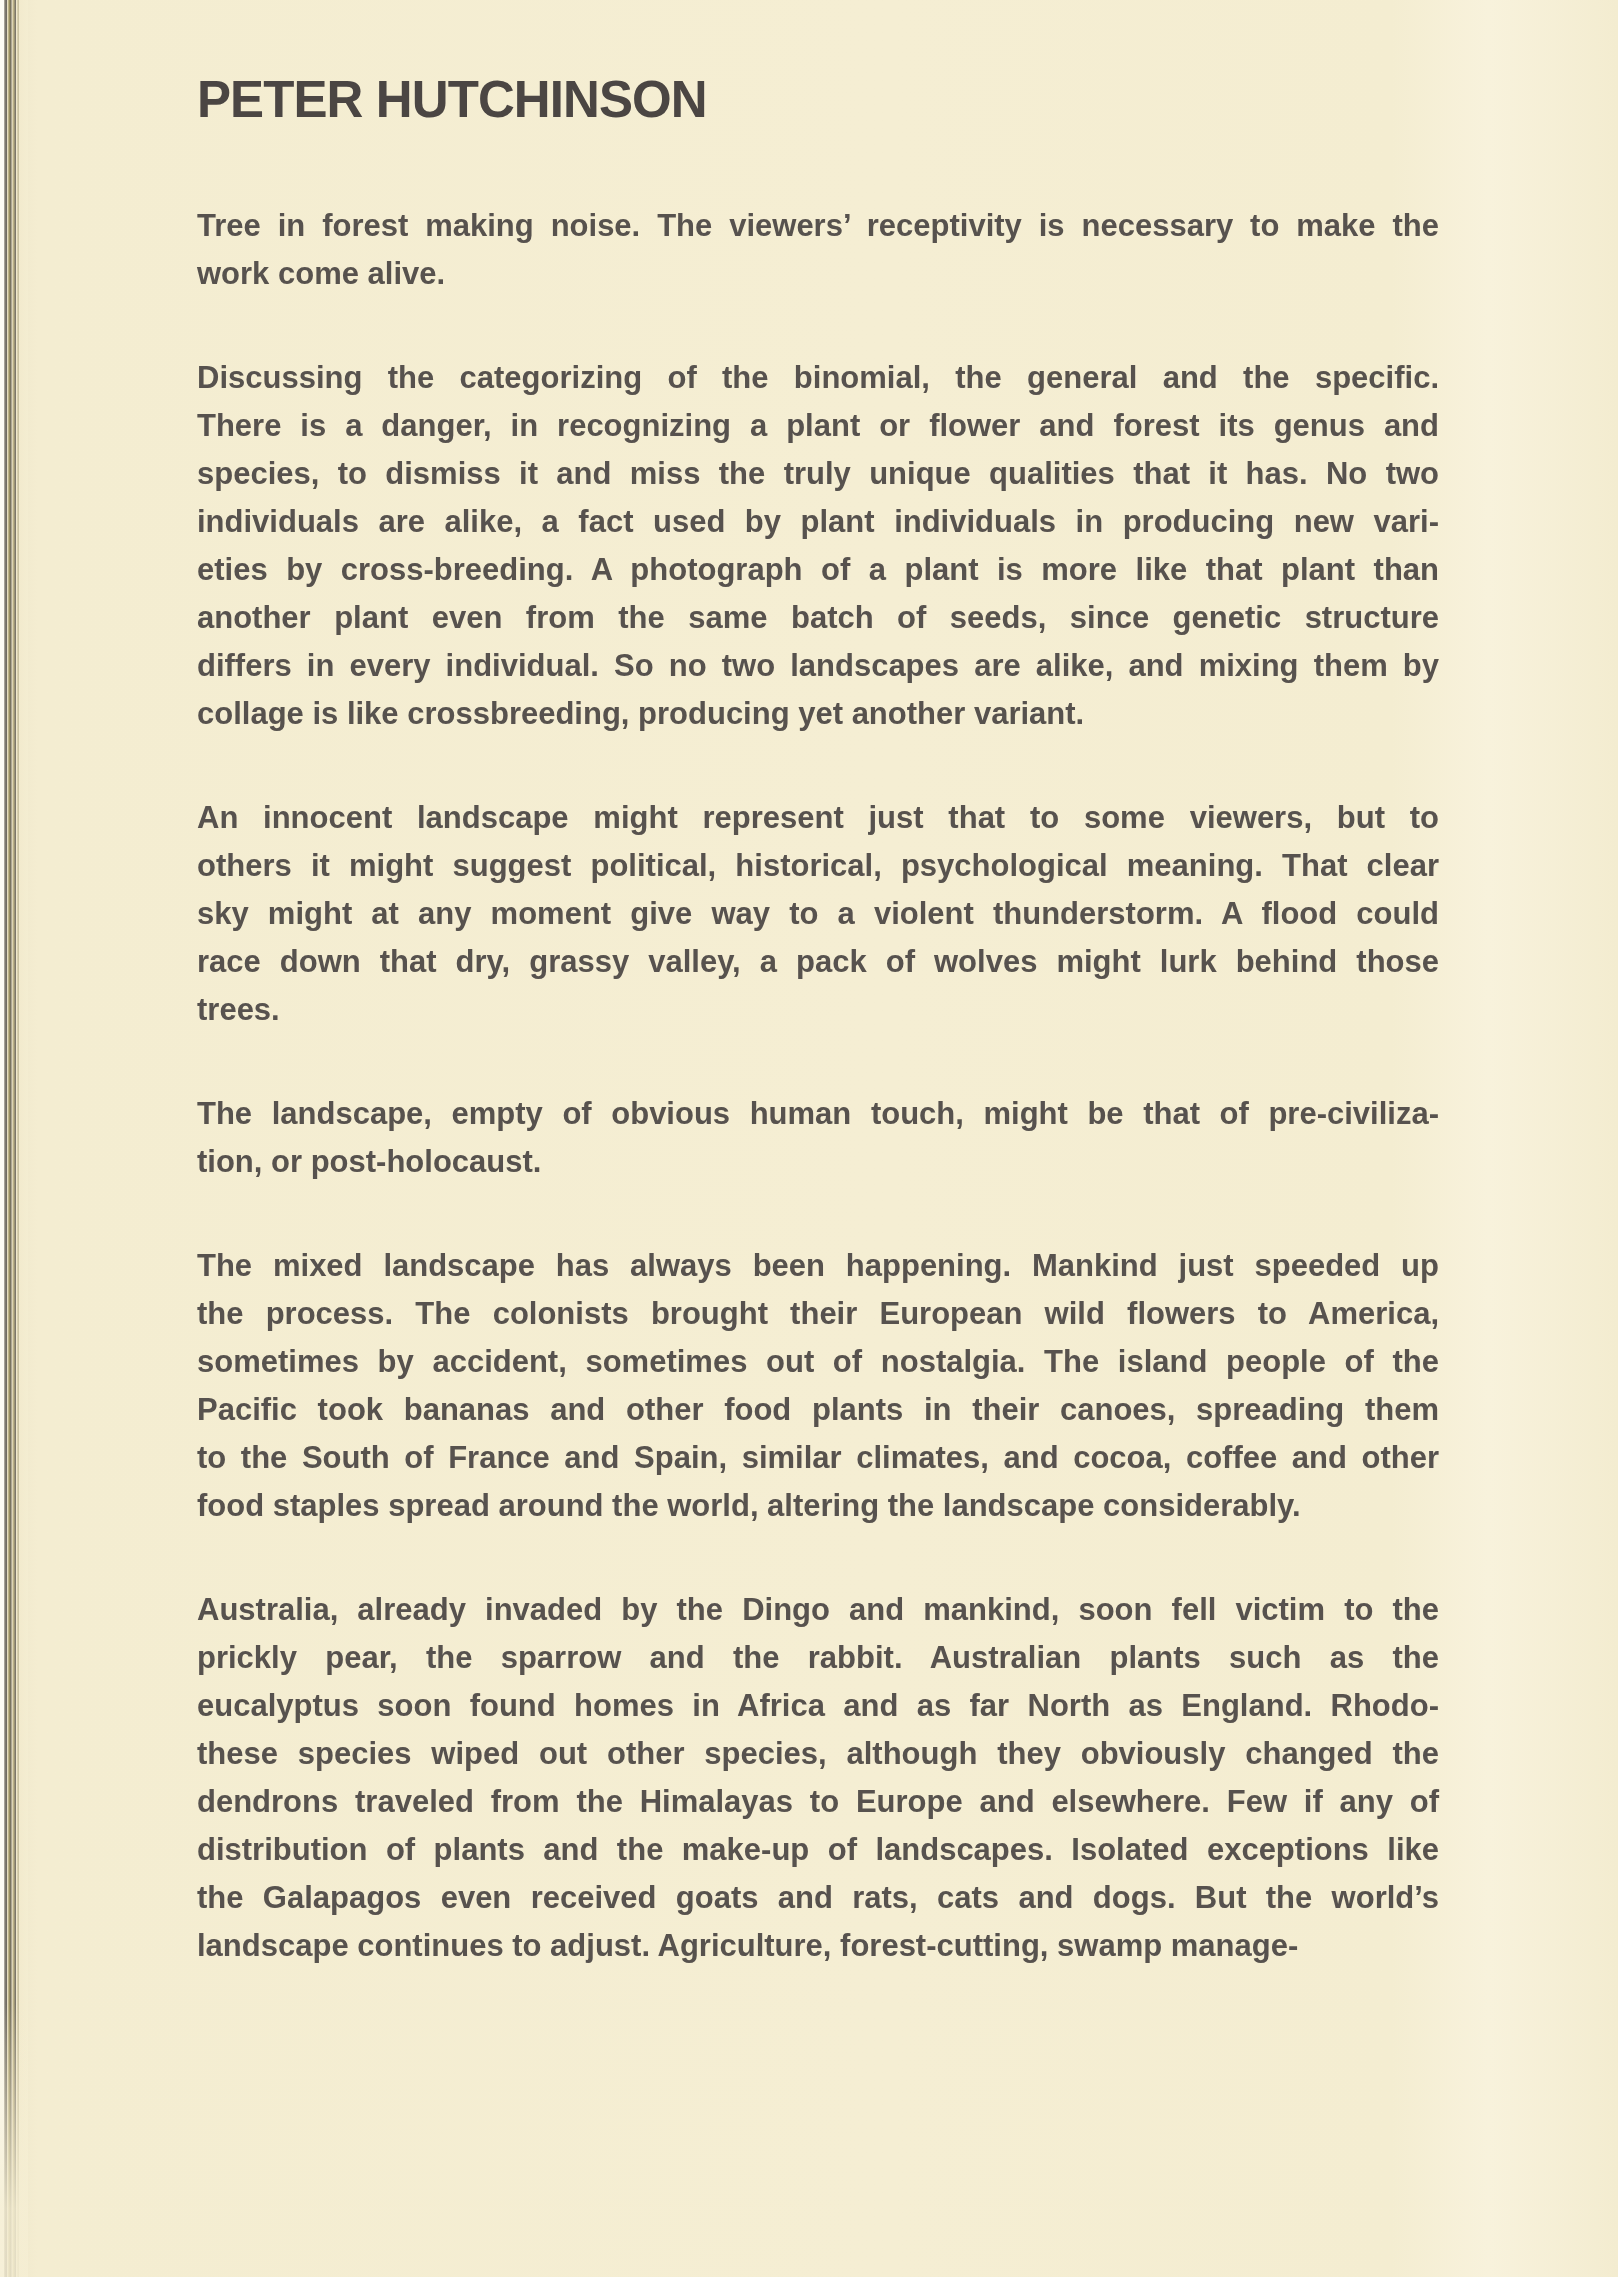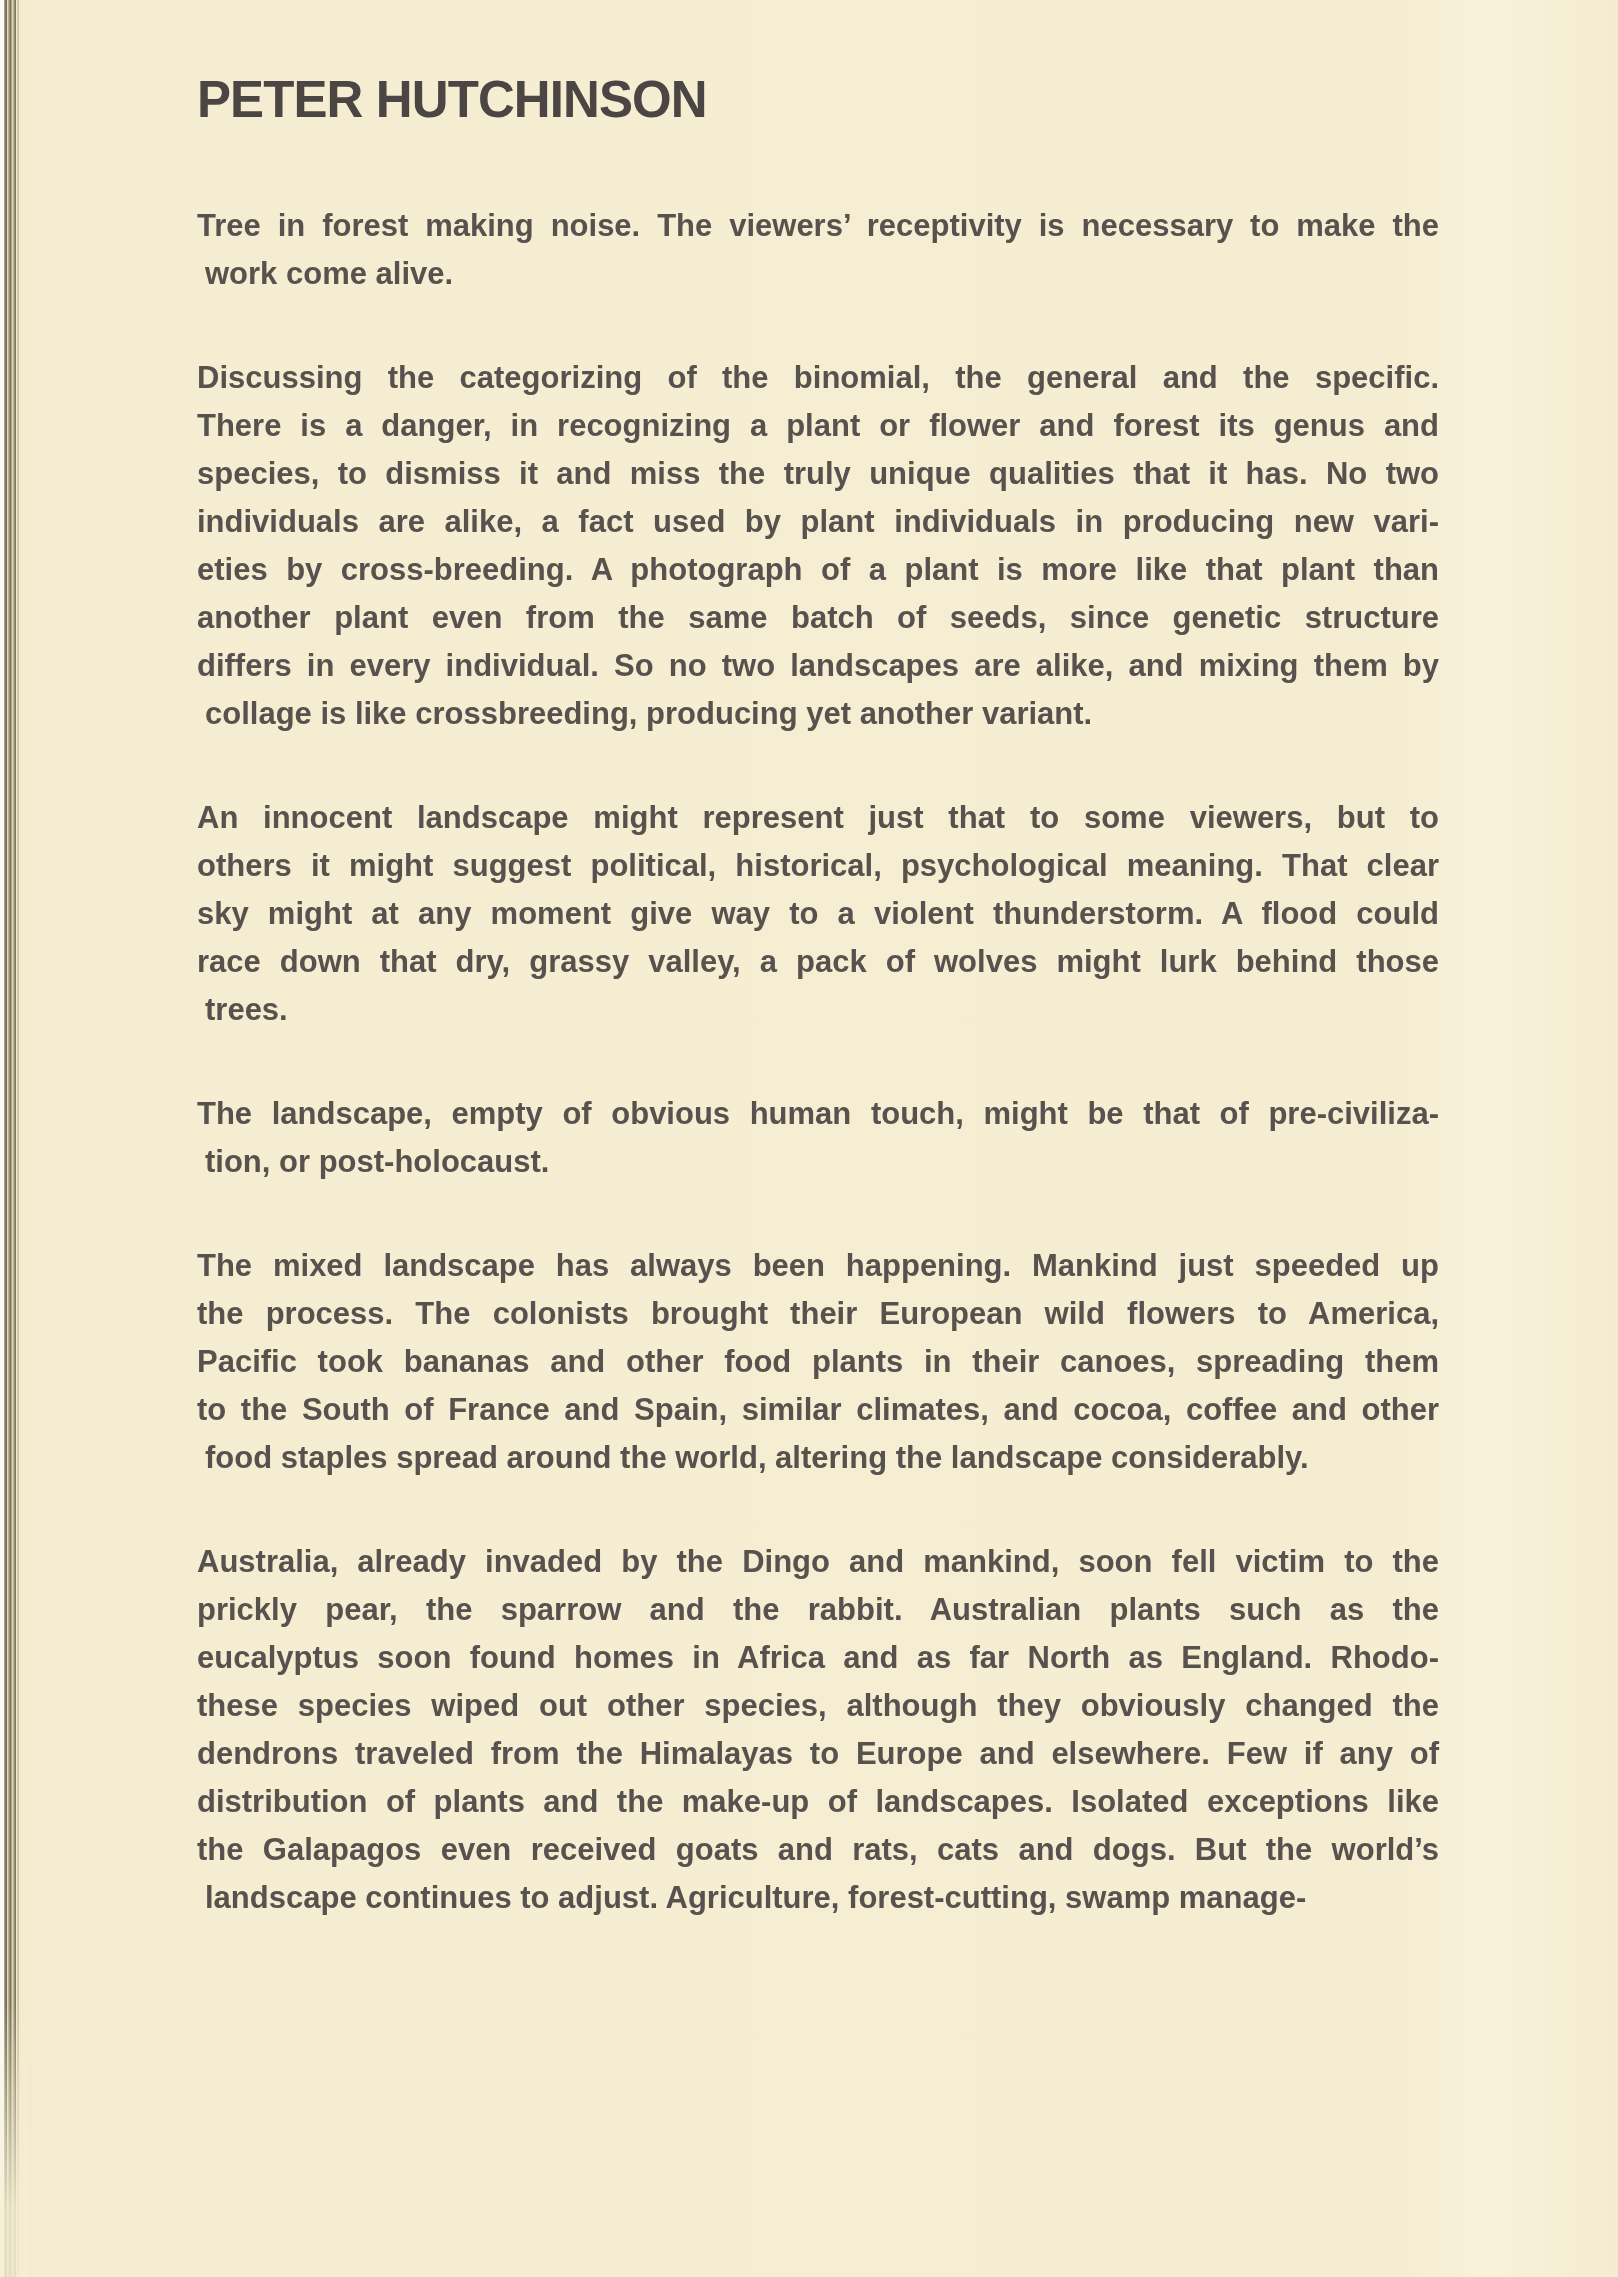--- a/index.html
+++ b/index.html
@@ -47,21 +47,20 @@
     font-size:31px;
     font-weight:700;
     line-height:48px;
     color:var(--text);
     text-align:justify;
     text-align-last:justify;
     white-space:normal;
   }
   .line.last{
     text-align-last:left;
-    margin-left:8px;
   }
 </style>
 </head>
 <body>
 
 <div class="binding-edge"></div>
 
 <div class="page">
   <h1 class="page-title">PETER HUTCHINSON</h1>
   <div class="paragraphs">
@@ -86,20 +85,21 @@
         <div class="line">race down that dry, grassy valley, a pack of wolves might lurk behind those</div>
         <div class="line last">trees.</div>
       </div>
       <div class="paragraph">
         <div class="line">The landscape, empty of obvious human touch, might be that of pre-civiliza-</div>
         <div class="line last">tion, or post-holocaust.</div>
       </div>
       <div class="paragraph">
         <div class="line">The mixed landscape has always been happening. Mankind just speeded up</div>
         <div class="line">the process. The colonists brought their European wild flowers to America,</div>
+        <div class="line">sometimes by accident, sometimes out of nostalgia. The island people of the</div>
         <div class="line">Pacific took bananas and other food plants in their canoes, spreading them</div>
         <div class="line">to the South of France and Spain, similar climates, and cocoa, coffee and other</div>
         <div class="line last">food staples spread around the world, altering the landscape considerably.</div>
       </div>
       <div class="paragraph">
         <div class="line">Australia, already invaded by the Dingo and mankind, soon fell victim to the</div>
         <div class="line">prickly pear, the sparrow and the rabbit. Australian plants such as the</div>
         <div class="line">eucalyptus soon found homes in Africa and as far North as England. Rhodo-</div>
         <div class="line">these species wiped out other species, although they obviously changed the</div>
         <div class="line">dendrons traveled from the Himalayas to Europe and elsewhere. Few if any of</div>

